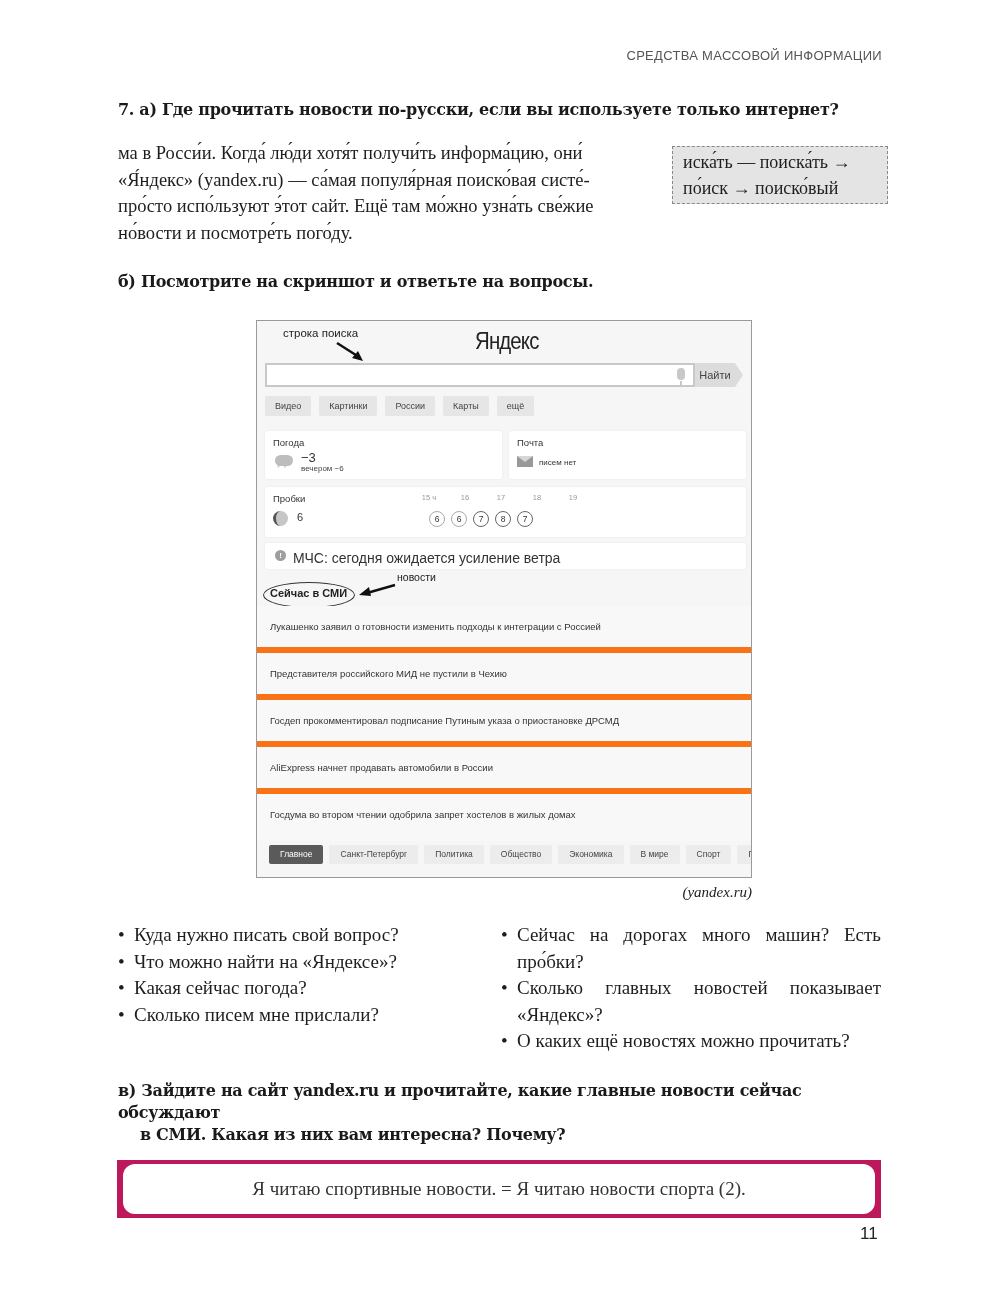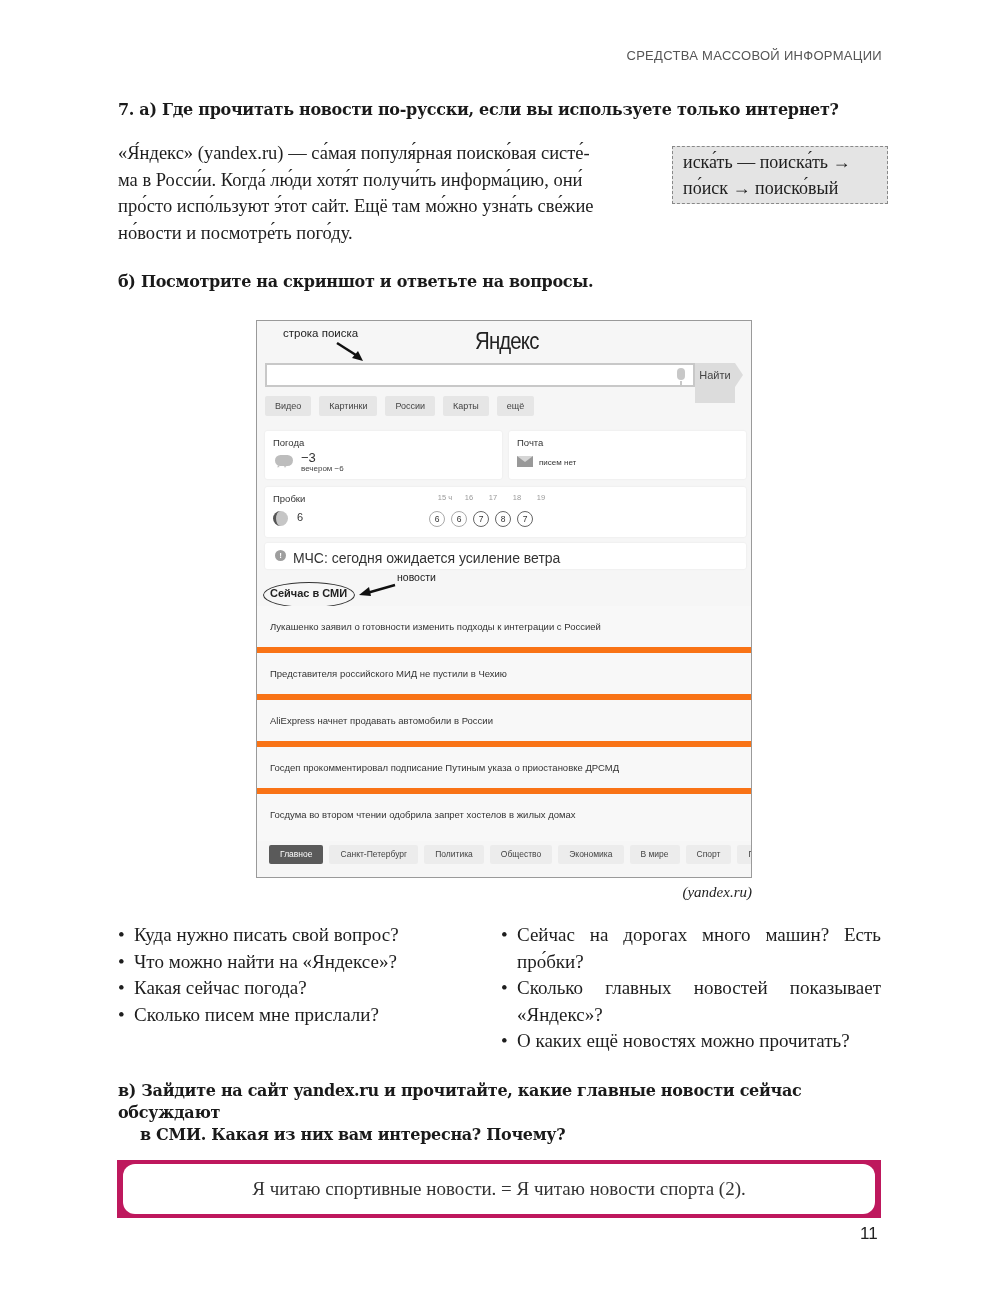--- a/index.html
+++ b/index.html
@@ -40,21 +40,21 @@
       left: 218px; top: 6px; font-size: 24px; color: #222; letter-spacing: -1px;
       transform: scaleX(0.85); transform-origin: left;
     }
     .searchbar {
       left: 8px; top: 42px; width: 430px; height: 24px; background: #fff;
       border: 2px solid #c8c8c8; box-sizing: border-box;
     }
     .mic { right: 8px; top: 3px; width: 8px; height: 12px; border-radius: 4px; background: #c8c8c8; }
     .mic:after { content: ""; position: absolute; left: 3px; top: 13px; width: 2px; height: 4px; background: #c8c8c8; }
     .find-btn {
-      left: 438px; top: 42px; width: 40px; height: 40px; background: #dcdcdc;
+      left: 438px; top: 42px; width: 40px; height: 24px; background: #dcdcdc;
       font-size: 11px; color: #444; line-height: 24px; text-align: center;
     }
     .find-btn:after {
       content: ""; position: absolute; right: -8px; top: 0; border-left: 8px solid #dcdcdc;
       border-top: 12px solid transparent; border-bottom: 12px solid transparent;
     }
     .service-tabs { left: 8px; top: 75px; display: flex; gap: 8px; }
     .service-tab {
       background: #e6e6e6; border-radius: 2px; font-size: 9px; color: #444;
       padding: 0 10px; height: 20px; line-height: 20px;
@@ -70,21 +70,21 @@
     .temp { left: 36px; top: 19px; font-size: 13px; color: #333; }
     .temp-evening { left: 36px; top: 33px; font-size: 8px; color: #444; }
     .envelope { left: 8px; top: 25px; width: 16px; height: 11px; background: #999; }
     .envelope:before {
       content: ""; position: absolute; left: 0; top: 0; border-left: 8px solid transparent;
       border-right: 8px solid transparent; border-top: 6px solid #d6d6d6;
     }
     .mail-text { left: 30px; top: 27px; font-size: 8px; color: #333; }
     .traffic-light { left: 8px; top: 24px; width: 15px; height: 15px; border-radius: 50%; background: #c6c6c6; border-left: 3px solid #555; box-sizing: border-box; }
     .traffic-score { left: 32px; top: 24px; font-size: 11px; color: #333; }
-    .hours { left: 172px; top: 6px; display: flex; gap: 8px; }
+    .hours { left: 156px; top: 6px; display: flex; gap: 20px; }
     .hour { width: 16px; text-align: center; font-size: 7.5px; color: #999; }
     .forecast { left: 164px; top: 24px; display: flex; gap: 6px; }
     .fc {
       width: 14px; height: 14px; border-radius: 50%; border: 1px solid #666;
       font-size: 8.5px; line-height: 14px; text-align: center; color: #333; box-sizing: content-box;
     }
     .fc.light { border-color: #aaa; }
     .alert-icon { left: 10px; top: 7px; width: 11px; height: 11px; border-radius: 50%; background: #9e9e9e; color: #fff; font-size: 8px; line-height: 11px; text-align: center; font-weight: bold; }
     .alert-text { left: 28px; top: 7px; font-size: 14px; color: #333; }
     .news-label { left: 140px; top: 250px; font-size: 10.5px; color: #222; }
@@ -125,22 +125,22 @@
     svg.arrow { position: absolute; overflow: visible; }
   </style>
 </head>
 <body>
 
 <div class="abs running-head">СРЕДСТВА МАССОВОЙ ИНФОРМАЦИИ</div>
 
 <div class="abs task-head" style="top:100px;">7. а) Где прочитать новости по-русски, если вы используете только интернет?</div>
 
 <div class="abs para">
+  <span>ма в Росси́и. Когда́ лю́ди хотя́т получи́ть информа́цию, они́</span>
   <span>«Я́ндекс» (yandex.ru) — са́мая популя́рная поиско́вая систе́-</span>
-  <span>ма в Росси́и. Когда́ лю́ди хотя́т получи́ть информа́цию, они́</span>
   <span>про́сто испо́льзуют э́тот сайт. Ещё там мо́жно узна́ть све́жие</span>
   <span style="text-align:left;">но́вости и посмотре́ть пого́ду.</span>
 </div>
 
 <div class="abs vocab">
   <div>иска́ть — поиска́ть →</div>
   <div>по́иск → поиско́вый</div>
 </div>
 
 <div class="abs task-head" style="top:272px;">б) Посмотрите на скриншот и ответьте на вопросы.</div>
@@ -208,22 +208,22 @@
   <svg class="arrow" style="left:100px;top:262px;" width="40" height="14">
     <line x1="38" y1="2" x2="10" y2="10" stroke="#111" stroke-width="2.5"></line>
     <polygon points="2,12 12,4 14,13" fill="#111"></polygon>
   </svg>
   <div class="abs news-oval"></div>
   <div class="abs news-heading">Сейчас в СМИ</div>
 
   <div class="abs news-list">
     <div class="news-item">Лукашенко заявил о готовности изменить подходы к интеграции с Россией</div>
     <div class="news-item">Представителя российского МИД не пустили в Чехию</div>
+    <div class="news-item">Госдеп прокомментировал подписание Путиным указа о приостановке ДРСМД</div>
     <div class="news-item">AliExpress начнет продавать автомобили в России</div>
-    <div class="news-item">Госдеп прокомментировал подписание Путиным указа о приостановке ДРСМД</div>
     <div class="news-item">Госдума во втором чтении одобрила запрет хостелов в жилых домах</div>
   </div>
 
   <div class="abs rubrics">
     <span class="rubric active">Главное</span>
     <span class="rubric">Санкт-Петербург</span>
     <span class="rubric">Политика</span>
     <span class="rubric">Общество</span>
     <span class="rubric">Экономика</span>
     <span class="rubric">В мире</span>

